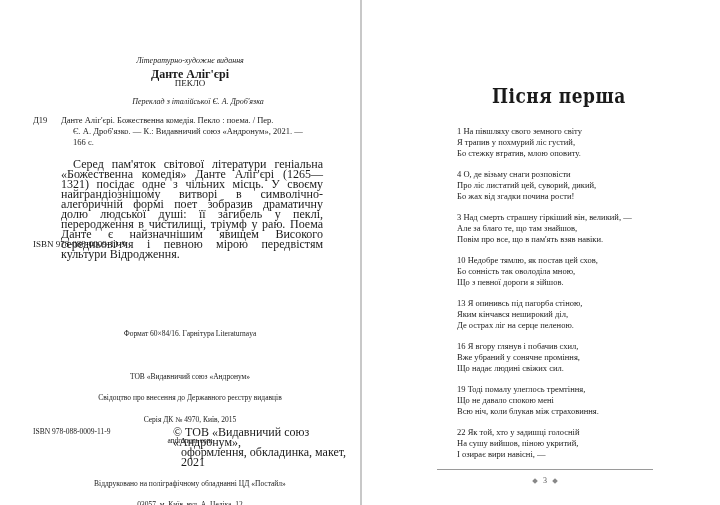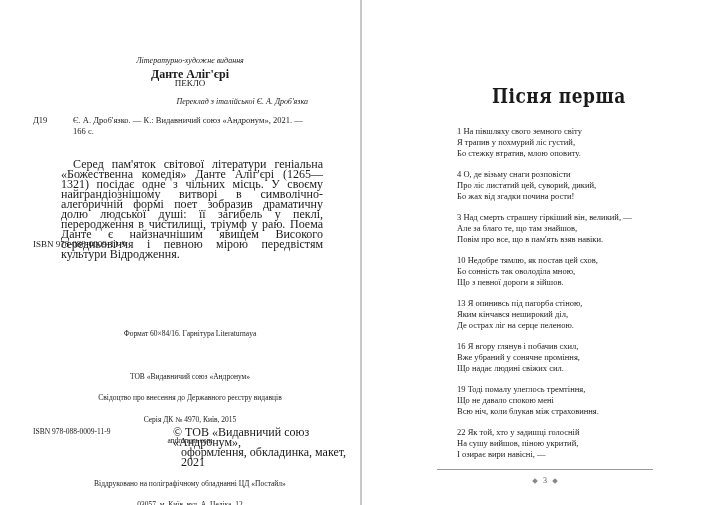--- a/index.html
+++ b/index.html
@@ -12,21 +12,21 @@
   .page-left { left: 0; width: 360px; }
   .page-right { left: 362px; width: 358px; }
 
   .abs { position: absolute; }
   .center { text-align: center; }
   .it { font-style: italic; }
 
   .hdr-genre { left: 90px; top: 56px; width: 200px; font-size: 8px; font-style: italic; }
   .hdr-author { left: 90px; top: 67px; width: 200px; font-size: 12px; font-weight: bold; }
   .hdr-title { left: 90px; top: 78px; width: 200px; font-size: 9px; }
-  .hdr-translator { left: 90px; top: 97px; width: 220px; font-size: 8px; font-style: italic; text-align:right; padding-left: 0; }
+  .hdr-translator { left: 90px; top: 97px; width: 220px; font-size: 8px; font-style: italic; text-align:center; padding-left: 0; }
 
   .catalog-code { left: 33px; top: 115px; font-size: 8.5px; }
   .catalog-text { left: 61px; top: 115px; width: 262px; font-size: 8.5px; line-height: 11px; }
   .catalog-text .indent { padding-left: 12px; display: block; }
 
   .annotation { left: 61px; top: 159px; width: 262px; font-size: 12px; line-height: 10px; text-align: justify; text-indent: 12px; }
 
   .isbn-top { left: 33px; top: 239px; font-size: 9px; }
 
   .imprint { left: 70px; top: 317px; width: 240px; font-size: 7.5px; line-height: 9.5px; text-align: center; }
@@ -53,20 +53,21 @@
 <body>
 
 <div class="page page-left">
   <div class="abs center hdr-genre">Літературно-художнє видання</div>
   <div class="abs center hdr-author">Данте Аліг'єрі</div>
   <div class="abs center hdr-title">ПЕКЛО</div>
   <div class="abs it hdr-translator" style="left:88px;">Переклад з італійської Є. А. Дроб'язка</div>
 
   <div class="abs catalog-code">Д19</div>
   <div class="abs catalog-text">
+    <span style="display:block">Данте Аліг'єрі. Божественна комедія. Пекло : поема. / Пер.</span>
     <span class="indent">Є. А. Дроб'язко. — К.: Видавничий союз «Андронум», 2021. —</span>
     <span class="indent">166 с.</span>
   </div>
 
   <div class="abs annotation">Серед пам'яток світової літератури геніальна «Божественна комедія» Данте Аліг'єрі (1265—1321) посідає одне з чільних місць. У своєму найграндіознішому витворі в символічно-алегоричній формі поет зобразив драматичну долю людської душі: її загибель у пеклі, переродження в чистилищі, тріумф у раю. Поема Данте є найзначнішим явищем Високого середньовіччя і певною мірою передвістям культури Відродження.</div>
 
   <div class="abs isbn-top">ISBN 978-088-0009-11-9</div>
 
   <div class="abs imprint">
     <p>Формат 60×84/16. Гарнітура Literaturnaya</p>

